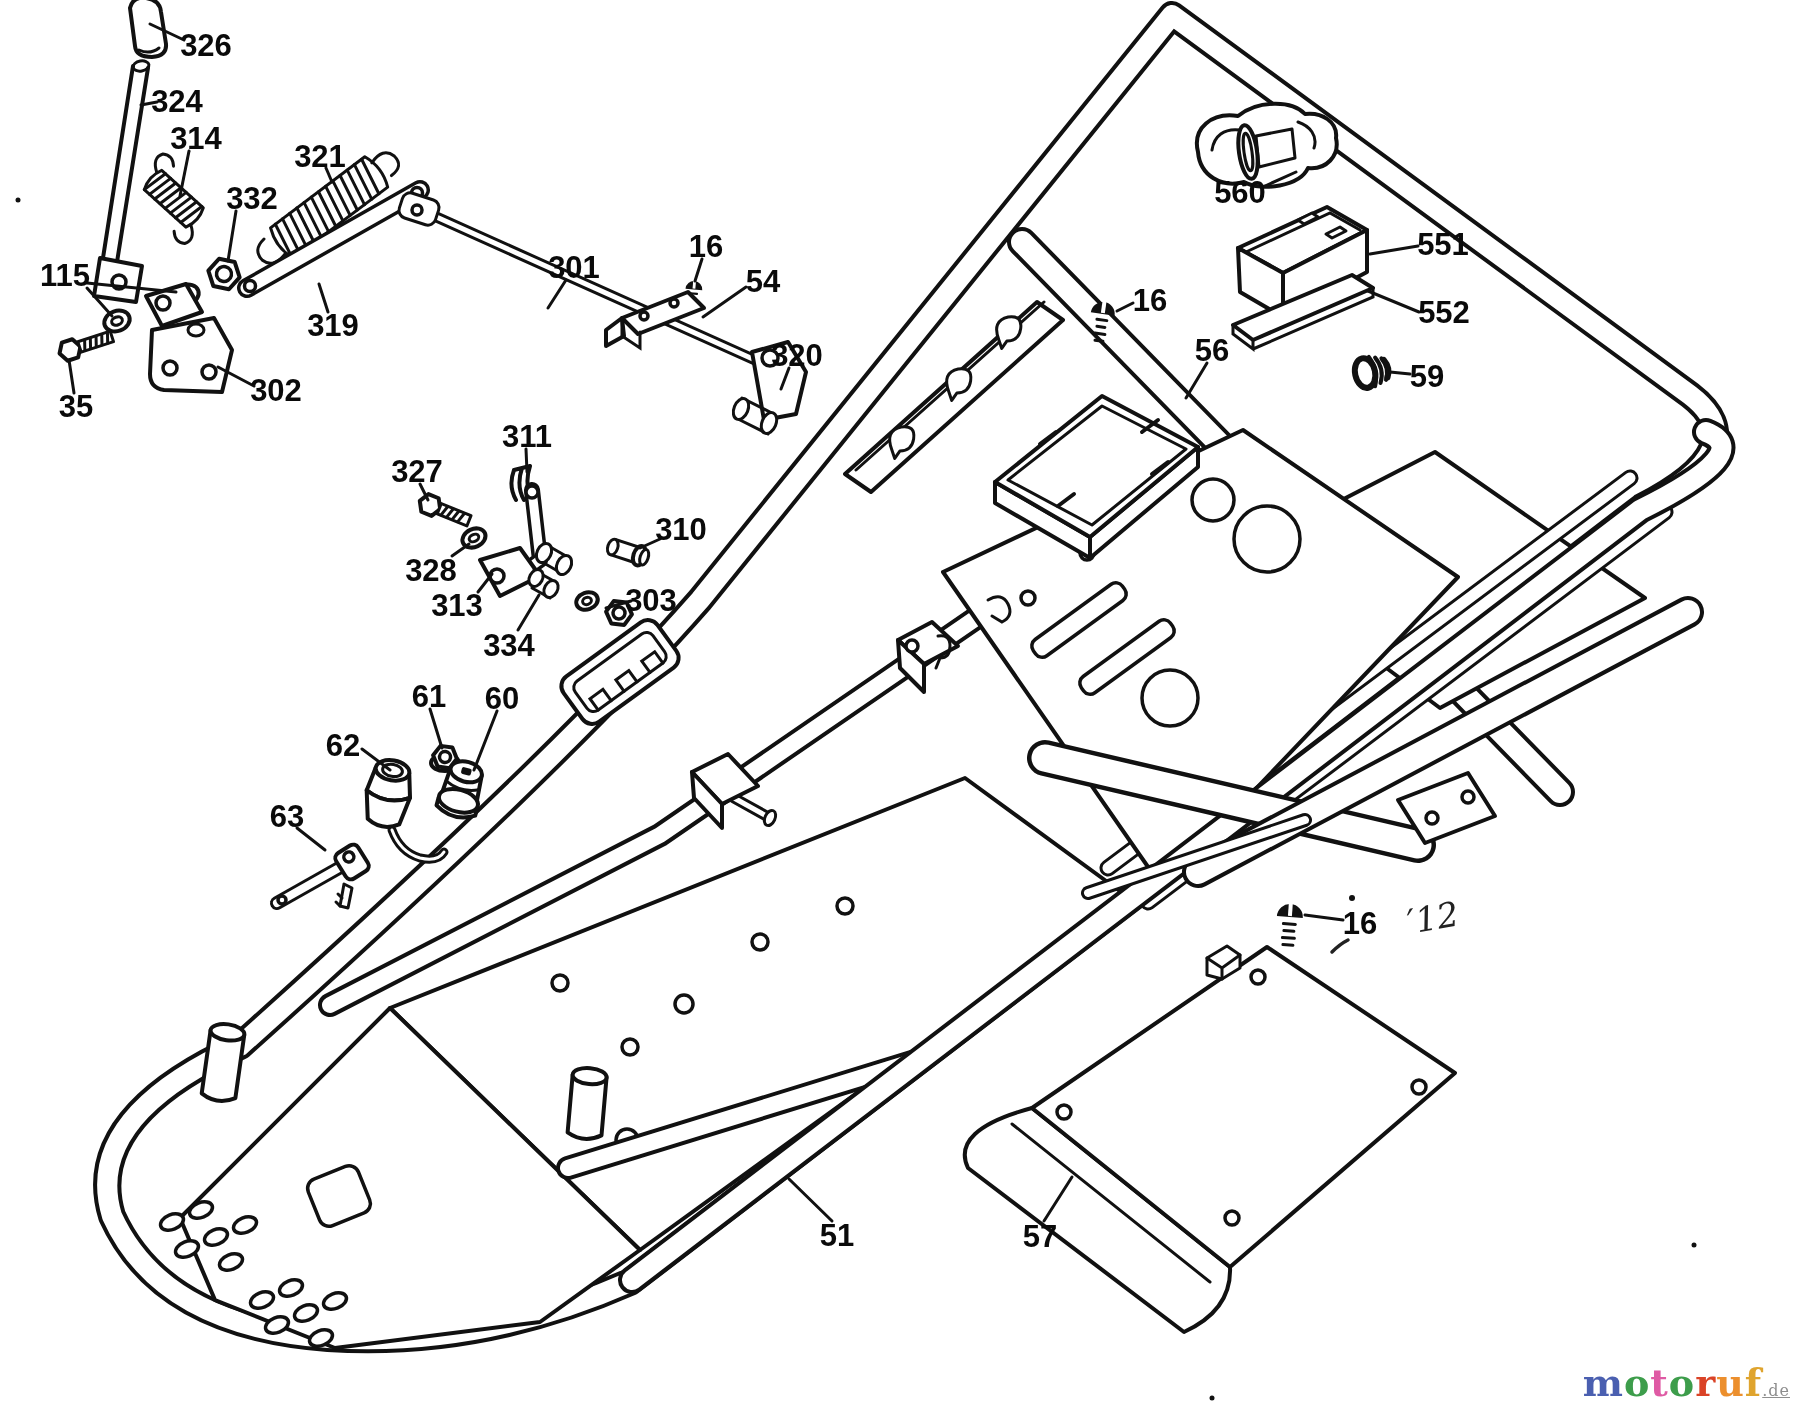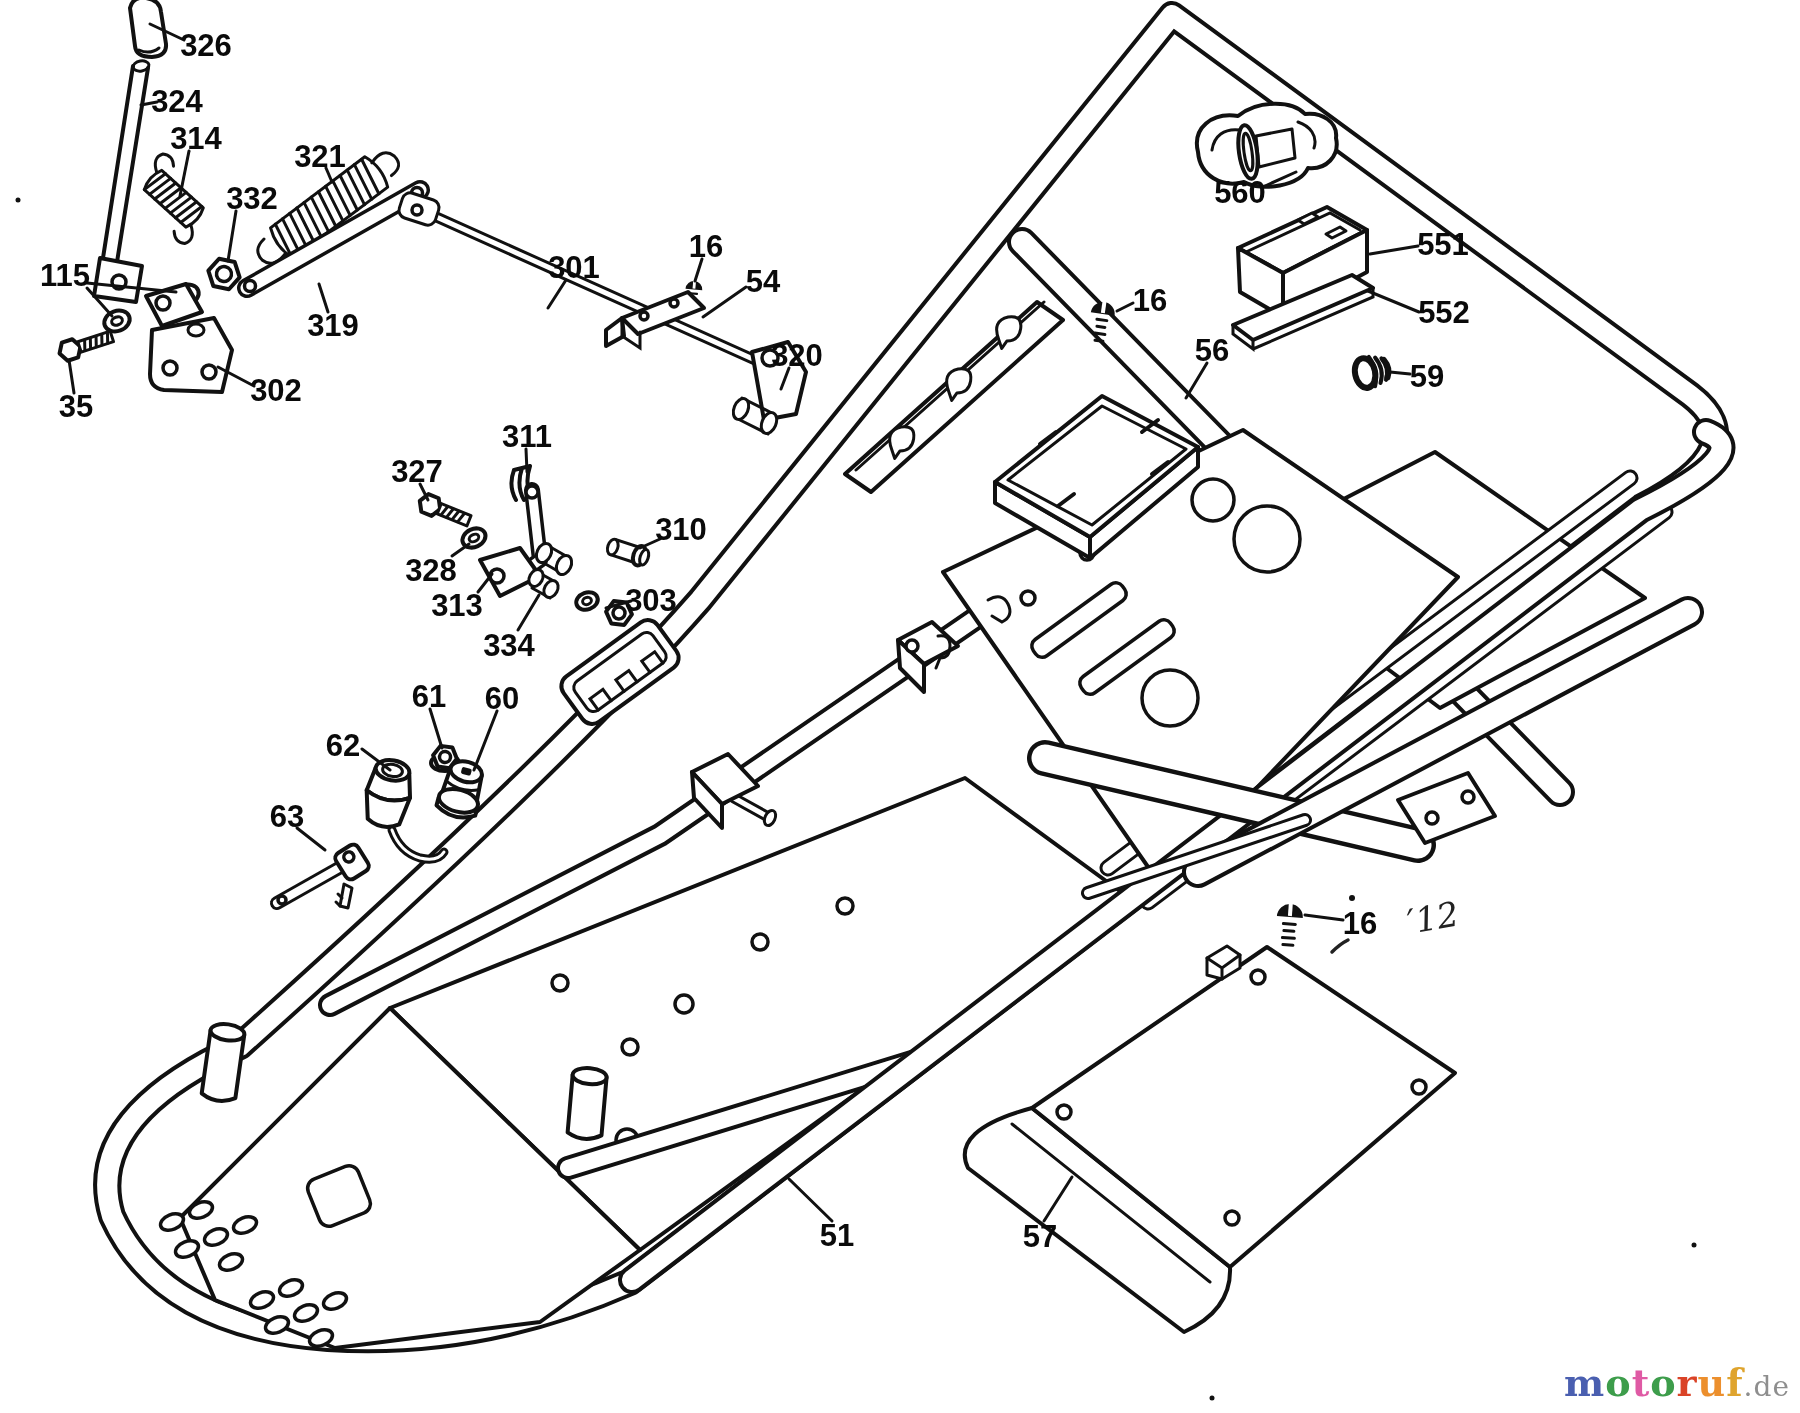--- a/index.html
+++ b/index.html
@@ -14,21 +14,21 @@
   .ln{fill:none;stroke:#111;stroke-width:3;stroke-linecap:round;}
   .ln4{fill:none;stroke:#111;stroke-width:4;stroke-linecap:round;}
   .hl{fill:#fff;stroke:#111;stroke-width:3.5;}
   .dk{fill:#111;stroke:none;}
   .leader{fill:none;stroke:#111;stroke-width:3;stroke-linecap:round;}
   .part-label{font-family:"Liberation Sans",sans-serif;font-size:31px;font-weight:bold;
               fill:#0a0a0a;text-anchor:middle;}
   .handwritten{font-family:"DejaVu Serif",serif;font-style:italic;font-size:34px;fill:#222;}
   .watermark{position:absolute;right:10px;bottom:8px;font-family:"DejaVu Serif",serif;
              font-weight:bold;font-size:38px;letter-spacing:1px;}
-  .watermark .suffix{font-size:28px;font-weight:normal;}
+  .watermark .suffix{font-size:16px;font-weight:normal;text-decoration:underline;}
 </style>
 </head>
 <body>
 
 <div class="stage">
 <svg id="diagram-svg" width="1800" height="1413" viewBox="0 0 1800 1413">
 
   <g>
     <path class="tO" stroke-width="28" d="M 1172,15 L 1690,395 Q 1758,447 1642,507 L 630,1282 Q 480,1348 328,1338 Q 162,1326 112,1216 Q 82,1118 240,1046 Q 560,760 700,600 Q 950,290 1172,15 Z"></path>
     <path class="tI" stroke-width="20" d="M 1172,15 L 1690,395 Q 1758,447 1642,507 L 630,1282 Q 480,1348 328,1338 Q 162,1326 112,1216 Q 82,1118 240,1046 Q 560,760 700,600 Q 950,290 1172,15 Z"></path>

